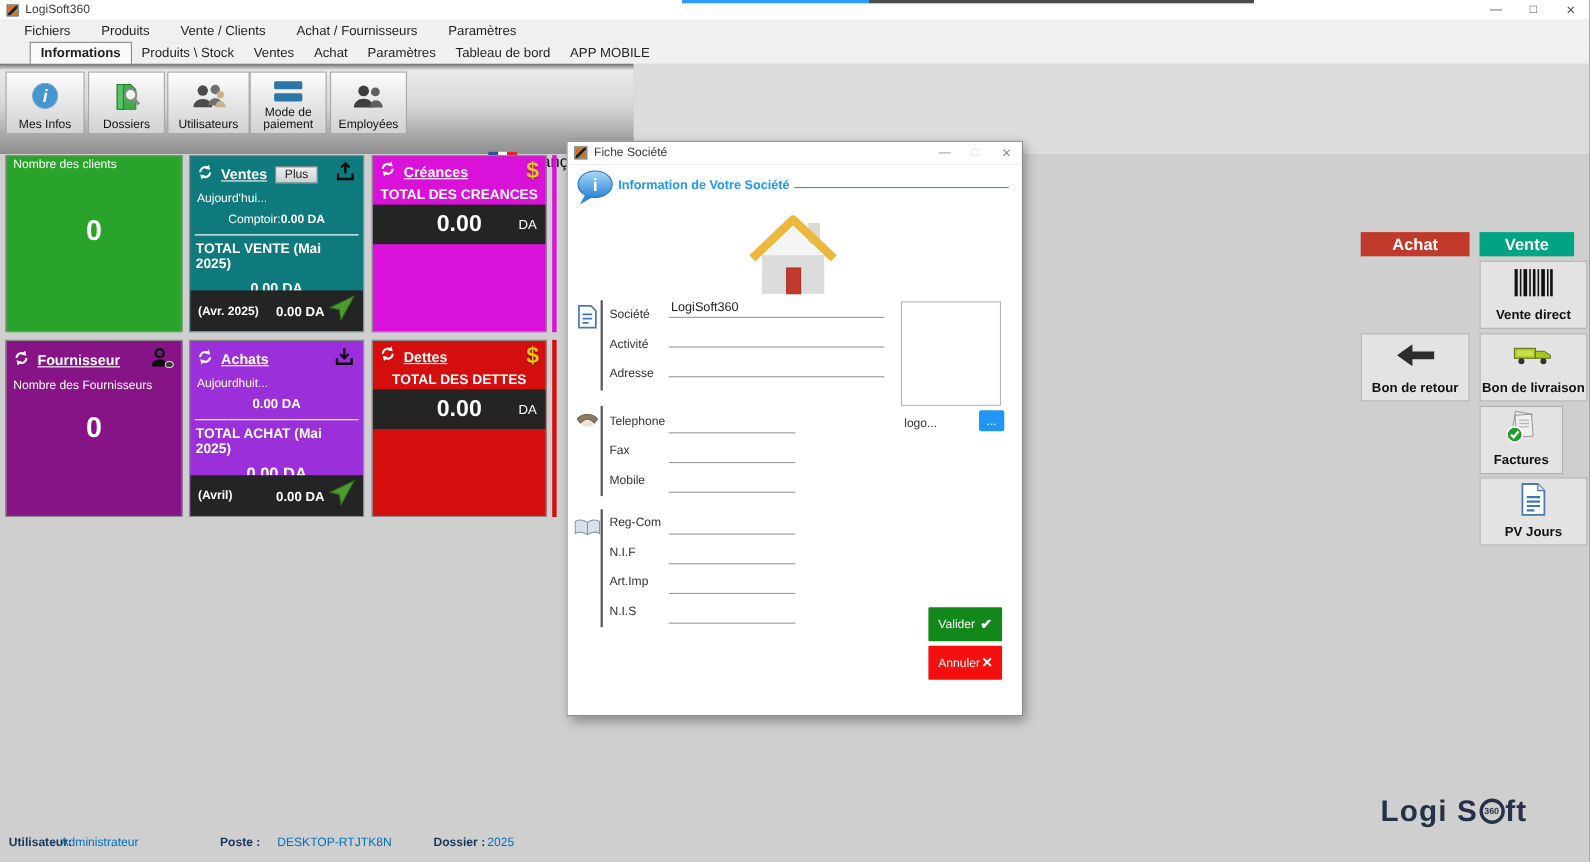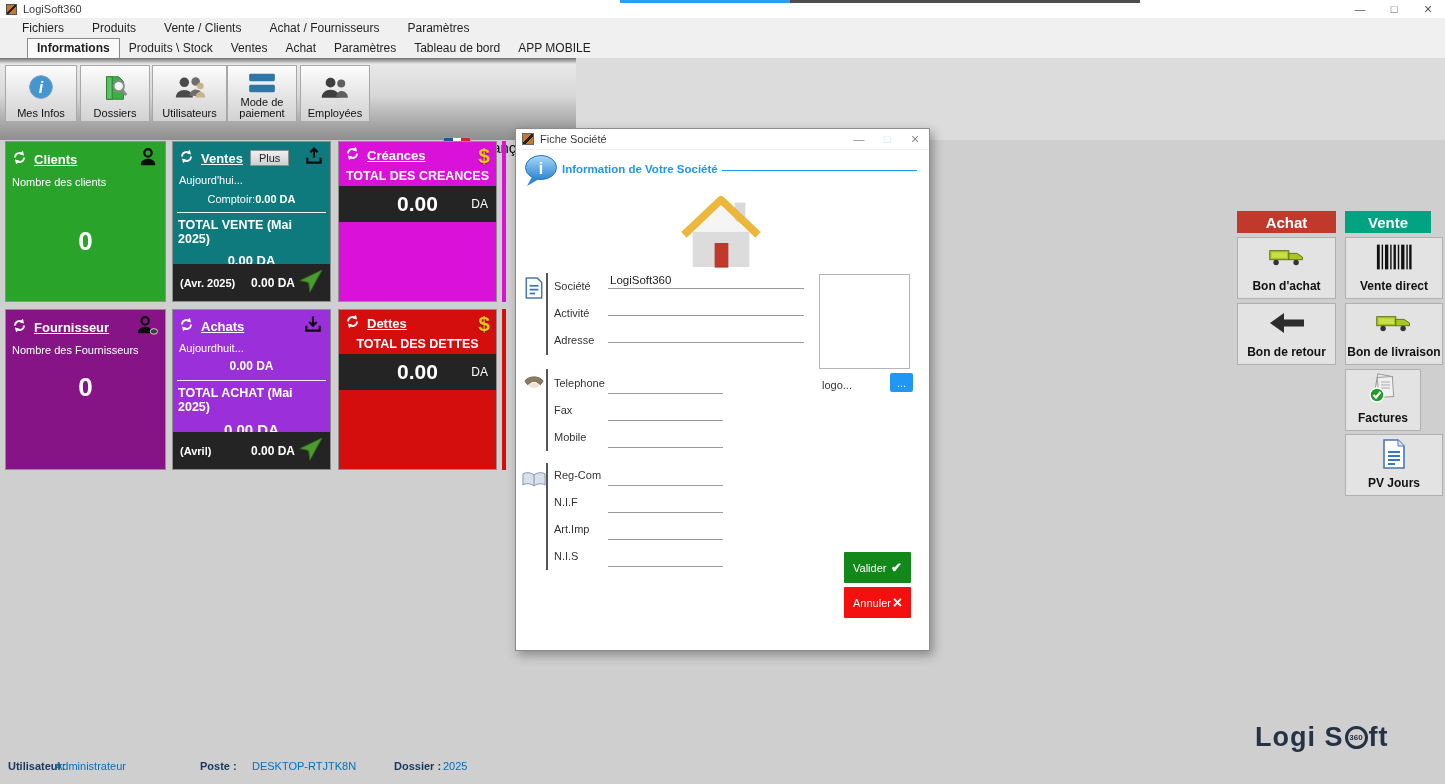--- a/index.html
+++ b/index.html
@@ -189,34 +189,20 @@
         <i style="background:#d8252b;"></i>
     </div>
     <div class="abs lang-label">Français</div>
     <div class="abs ribbon-caption">SansNom1</div>
   </div>
 
   <div class="sliver" style="left:502px;top:141px;height:161px;background:#d911d9;"></div>
   <div class="sliver" style="left:502px;top:309px;height:161px;background:#d40d0d;"></div>
 
   <div class="tile" style="left:5px;top:141px;width:161px;height:161px;background:#2aa32a;">
-    <div class="tile-head">
-      <span><svg width="15" height="15" viewBox="0 0 20 20" fill="none">
-            <path d="M4 10a6 6 0 0 1 10.2-4.3" stroke="#fff" stroke-width="2.4"></path>
-            <polygon points="14.5,1 16,7.2 9.8,5.8" fill="#fff"></polygon>
-            <path d="M16 10a6 6 0 0 1-10.2 4.3" stroke="#fff" stroke-width="2.4"></path>
-            <polygon points="5.5,19 4,12.8 10.2,14.2" fill="#fff"></polygon>
-          </svg></span>
-      <span class="tile-title">Clients</span>
-      <span class="tile-spacer"></span>
-      <span><svg width="22" height="22" viewBox="0 0 24 24">
-            <circle cx="12" cy="7.5" r="4" fill="none" stroke="#0c0c0c" stroke-width="2.4"></circle>
-            <path d="M4 21c0-4.5 3.6-7 8-7s8 2.5 8 7z" fill="#0c0c0c"></path>
-          </svg></span>
-    </div>
     <div class="tile-sub">Nombre des clients</div>
     <div class="tile-zero" style="margin-top:36px;">0</div>
   </div>
 
   <div class="tile" style="left:172px;top:141px;width:159px;height:161px;background:#0e7a7e;">
     <div class="tile-head">
       <span><svg width="15" height="15" viewBox="0 0 20 20" fill="none">
             <path d="M4 10a6 6 0 0 1 10.2-4.3" stroke="#fff" stroke-width="2.4"></path>
             <polygon points="14.5,1 16,7.2 9.8,5.8" fill="#fff"></polygon>
             <path d="M16 10a6 6 0 0 1-10.2 4.3" stroke="#fff" stroke-width="2.4"></path>
@@ -433,32 +419,20 @@
     </button>
     <button class="dlg-btn btn-annuler">
       <span>Annuler</span>
       <span class="glyph" style="font-size:16px;">×</span>
     </button>
   </div>
 
   <div class="side-header" style="left:1237px;top:211px;background:#c0392b;">Achat</div>
   <div class="side-header" style="left:1345px;top:211px;width:86px;background:#00a382;">Vente</div>
 
-  <div class="sbtn" style="left:1237px;top:237px;">
-    <div class="sic">
-      <svg width="38" height="20" viewBox="0 0 40 22">
-          <rect x="1" y="4" width="21" height="10" fill="#a8c620" stroke="#5e7012"></rect>
-          <rect x="3" y="6" width="17" height="6" fill="#c9de48"></rect>
-          <path d="M22 7 h9 l6 4 v3 h-15 z" fill="#a8c620" stroke="#5e7012"></path>
-          <circle cx="8" cy="17" r="3" fill="#333"></circle>
-          <circle cx="30" cy="17" r="3" fill="#333"></circle>
-        </svg>
-    </div>
-    <div class="slabel">Bon d'achat</div>
-  </div>
   <div class="sbtn" style="left:1237px;top:303px;">
     <div class="sic">
       <svg width="34" height="20" viewBox="0 0 34 20">
           <path d="M14 0 L0 10 L14 20 V13.5 H34 V6.5 H14 Z" fill="#2d2d2d"></path>
         </svg>
     </div>
     <div class="slabel">Bon de retour</div>
   </div>
 
   <div class="sbtn" style="left:1345px;top:237px;width:98px;">

